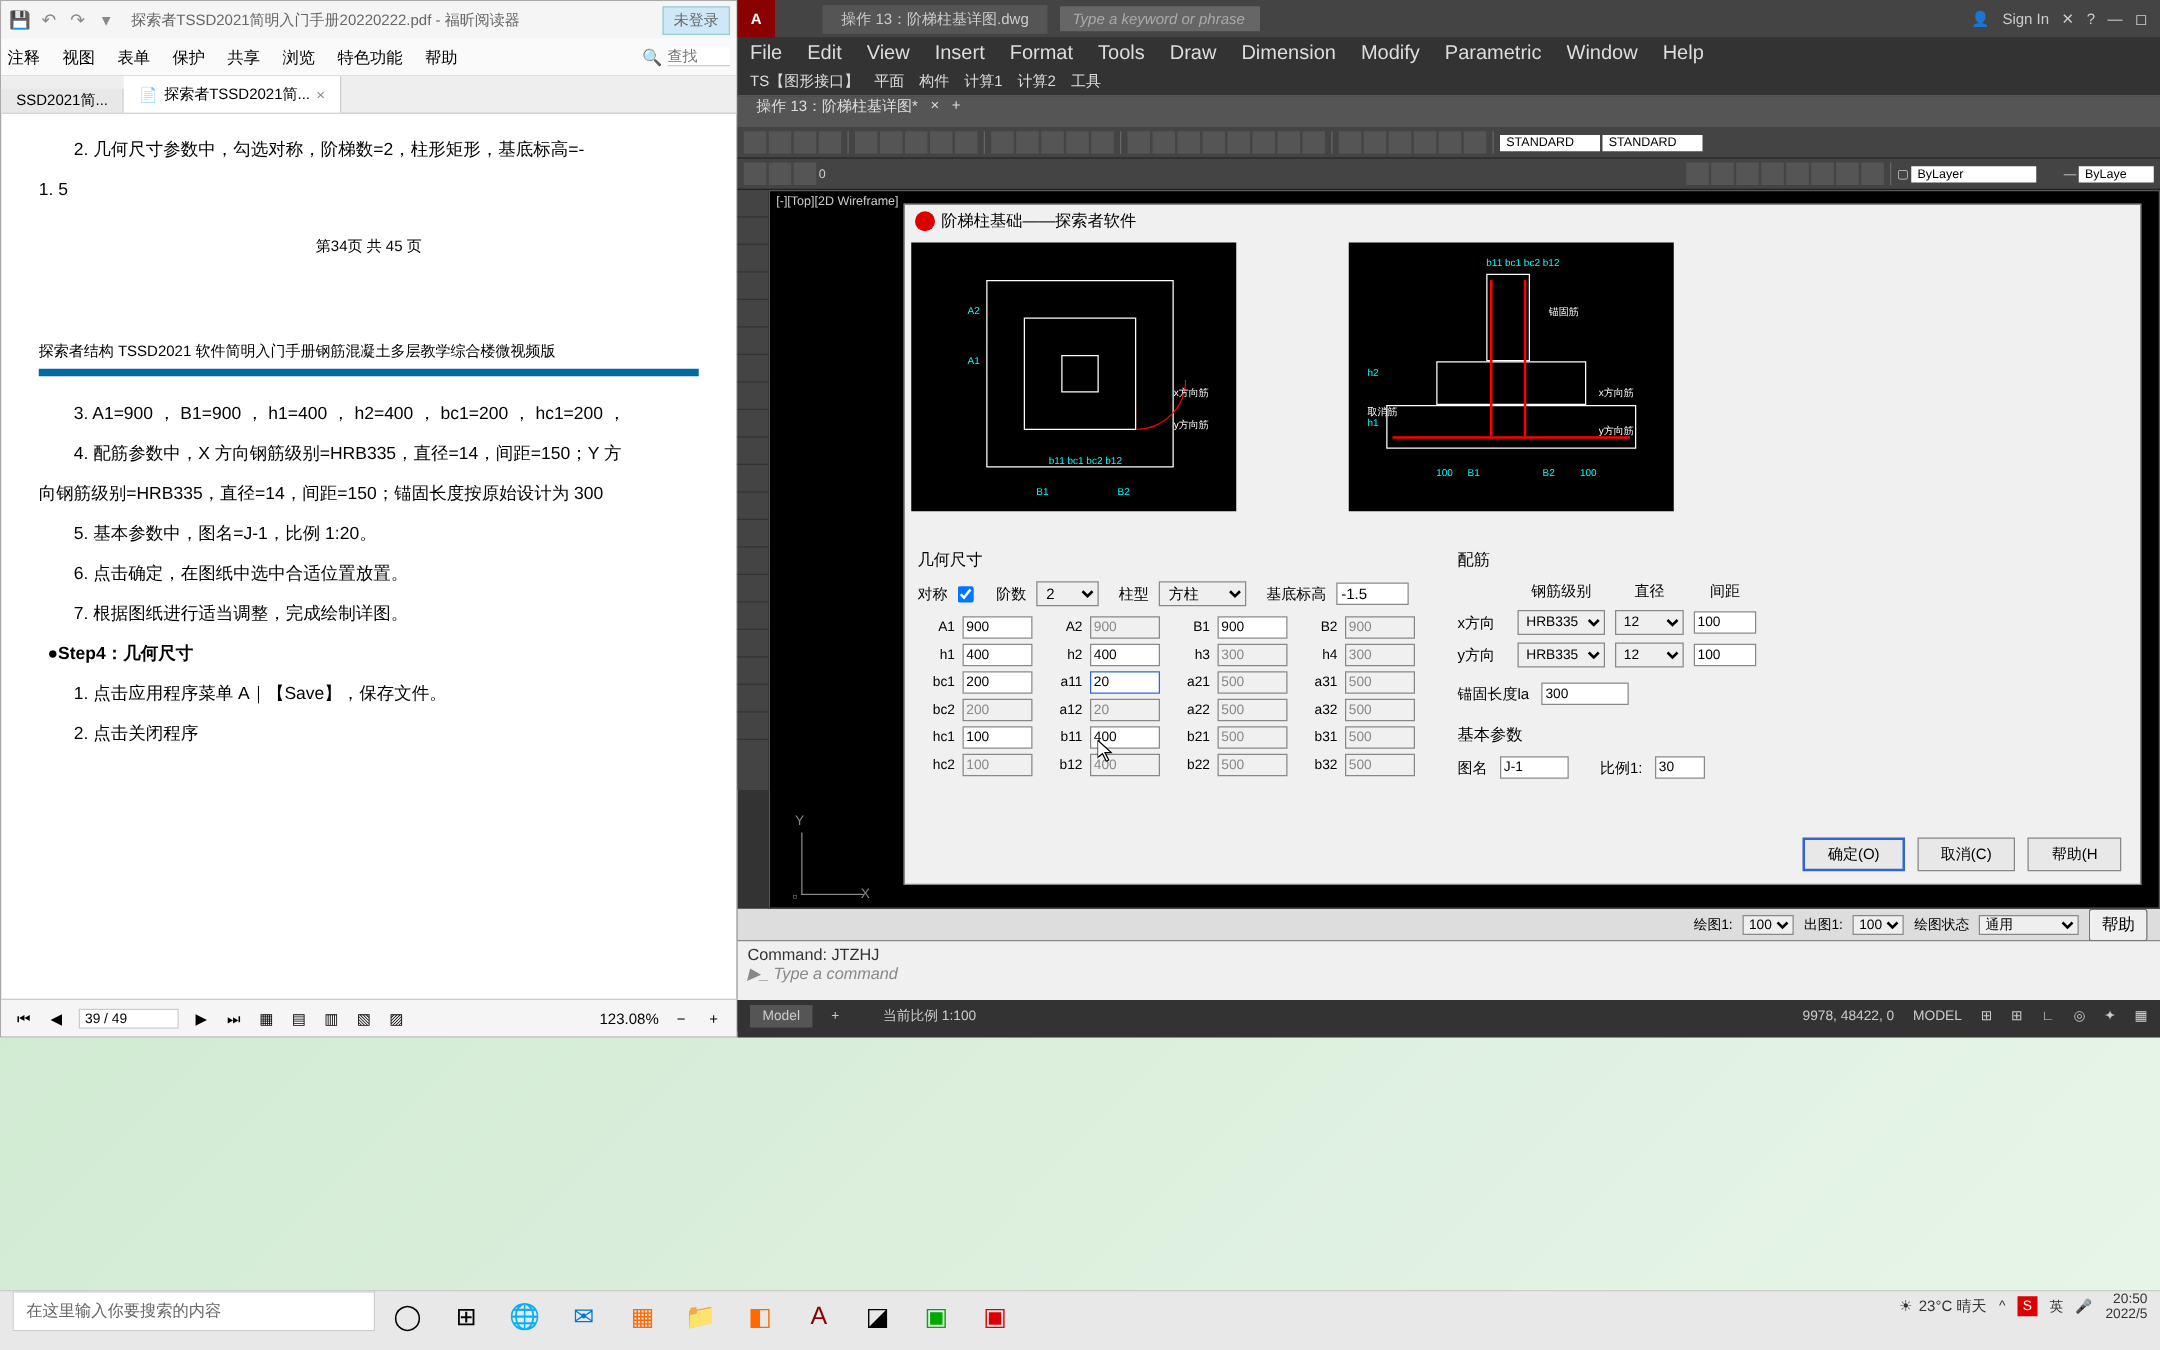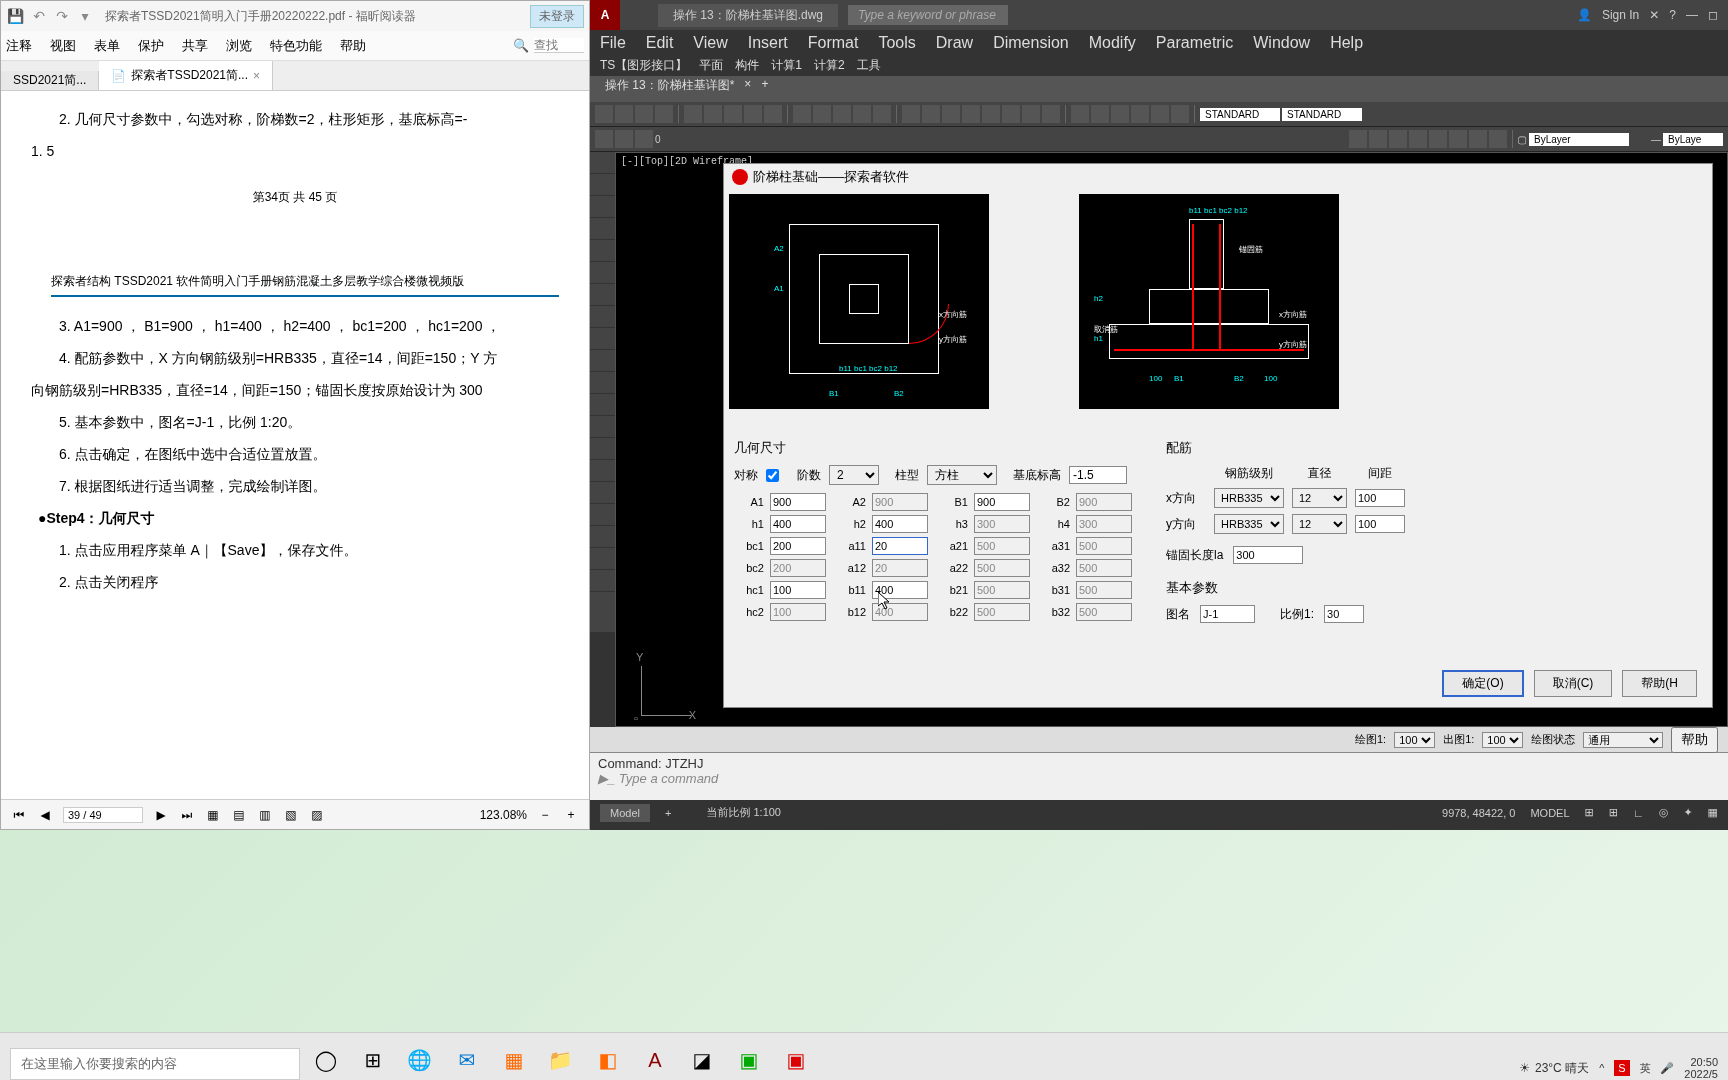--- a/index.html
+++ b/index.html
@@ -15,21 +15,21 @@
 .pdf-menubar { height: 30px; display: flex; align-items: center; padding: 0 5px; gap: 18px; font-size: 13px; background: #fafafa; border-bottom: 1px solid #ddd; }
 .pdf-menubar .search-wrap { margin-left: auto; display: flex; align-items: center; gap: 4px; }
 .pdf-menubar .search-input { width: 50px; border: none; border-bottom: 1px solid #ccc; font-size: 12px; }
 .pdf-tabs { height: 30px; display: flex; background: #eee; border-bottom: 1px solid #ccc; }
 .pdf-tab { padding: 5px 12px; font-size: 12px; background: #fff; border-right: 1px solid #ccc; display: flex; align-items: center; gap: 5px; }
 .pdf-tab.inactive { background: #e8e8e8; margin-top: 10px; }
 .pdf-tab .close { color: #888; }
 .pdf-content { height: 690px; overflow: hidden; padding: 10px 30px; font-size: 14px; line-height: 2; font-family: SimSun, serif; }
 .pdf-content .para { margin: 4px 0; text-indent: 2em; }
 .pdf-content .pg-num { text-align: center; font-size: 12px; margin: 20px 0 60px; }
-.pdf-content .doc-title { font-size: 12px; border-bottom: 2px solid #0369a1; padding-bottom: 2px; margin-bottom: 15px; margin-left: 20px; }
+.pdf-content .doc-title { font-size: 12px; border-bottom: 6px solid #0369a1; padding-bottom: 2px; margin-bottom: 15px; }
 .pdf-content .step-hdr { font-weight: bold; }
 .pdf-statusbar { position: absolute; bottom: 0; left: 0; right: 0; height: 30px; background: #f5f5f5; border-top: 1px solid #ccc; display: flex; align-items: center; padding: 0 10px; gap: 10px; font-size: 12px; }
 .pdf-statusbar .nav-btn { width: 16px; text-align: center; cursor: pointer; }
 .pdf-statusbar .pg-input { width: 80px; border: 1px solid #ccc; padding: 1px 4px; font-size: 11px; }
 
 
 .cad-app { position: absolute; left: 590px; top: 0; width: 1138px; height: 830px; background: #333; }
 .cad-titlebar { height: 30px; background: #444; display: flex; align-items: center; font-size: 12px; color: #ccc; }
 .cad-titlebar .logo { width: 30px; height: 30px; background: #8b0000; display: flex; align-items: center; justify-content: center; color: #fff; font-weight: bold; }
 .cad-titlebar .qat { display: flex; gap: 3px; padding: 0 5px; }
@@ -38,21 +38,21 @@
 .cad-titlebar .search-box { background: #666; padding: 3px 10px; font-style: italic; color: #aaa; margin-left: 10px; width: 160px; }
 .cad-titlebar .right-grp { margin-left: auto; display: flex; align-items: center; gap: 10px; padding-right: 10px; }
 .cad-menubar { height: 25px; background: #333; display: flex; align-items: center; padding: 0 10px; gap: 20px; font-size: 16px; color: #ddd; }
 .cad-menubar2 { height: 22px; background: #333; display: flex; align-items: center; padding: 0 10px; gap: 12px; font-size: 12px; color: #ddd; border-bottom: 1px solid #555; }
 .cad-doctab { height: 25px; background: #555; display: flex; padding: 0 15px; font-size: 12px; color: #ddd; gap: 10px; }
 .cad-toolbar { height: 25px; background: #444; border-bottom: 1px solid #222; display: flex; align-items: center; padding: 0 5px; gap: 2px; }
 .cad-toolbar .tbtn { width: 18px; height: 18px; background: #555; }
 .cad-toolbar .sep { width: 1px; height: 18px; background: #666; margin: 0 3px; }
 .cad-toolbar .combo { background: #fff; font-size: 10px; padding: 1px 5px; }
 .cad-workspace { position: relative; height: 575px; background: #000; border: 1px solid #555; }
-.cad-workspace .vplabel { position: absolute; top: 3px; left: 5px; font-size: 10px; color: #ccc; font-family: Liberation Mono, monospace; }
+.cad-workspace .vplabel { position: absolute; top: 3px; left: 5px; font-size: 10px; color: #ccc; }
 .cad-ucs { position: absolute; bottom: 10px; left: 15px; color: #888; font-size: 11px; }
 .cad-cmdarea { height: 48px; background: #f0f0f0; border-top: 1px solid #888; font-family: Consolas, monospace; font-size: 13px; padding: 3px 8px; }
 .cad-cmdarea .cmd-line { color: #333; }
 .cad-cmdarea .cmd-input { color: #888; font-style: italic; }
 .cad-footer1 { height: 25px; background: #ddd; display: flex; align-items: center; padding: 0 10px; gap: 8px; font-size: 11px; justify-content: flex-end; }
 .cad-footer1 select, .cad-footer1 input { font-size: 11px; border: 1px solid #888; }
 .cad-footer2 { height: 25px; background: #333; display: flex; align-items: center; padding: 0 10px; gap: 15px; font-size: 11px; color: #ccc; }
 .cad-footer2 .model-tab { background: #555; padding: 3px 10px; }
 
 
@@ -85,21 +85,21 @@
 .basic-row { display: flex; align-items: center; gap: 10px; font-size: 12px; margin-top: 8px; }
 .basic-row input { width: 55px; border: 1px solid #888; padding: 2px; font-size: 11px; }
 
 .dialog-btns { position: absolute; bottom: 10px; right: 15px; display: flex; gap: 10px; }
 .dialog-btns button { padding: 3px 18px; font-size: 12px; border: 1px solid #888; background: #e8e8e8; }
 .dialog-btns button.primary { border: 2px solid #36c; }
 
 .cursor { position: absolute; left: 878px; top: 592px; width: 12px; height: 18px; z-index: 100; pointer-events: none; }
 
 
-.taskbar { position: absolute; bottom: 0; left: 0; width: 1728px; height: 48px; background: #e8e8e8; display: flex; align-items: flex-end; padding: 0 10px; gap: 5px; border-top: 1px solid #ccc; }
+.taskbar { position: absolute; bottom: 0; left: 0; width: 1728px; height: 48px; background: #e8e8e8; display: flex; align-items: flex-start; padding: 0 10px; gap: 5px; border-top: 1px solid #ccc; }
 .taskbar .search { width: 290px; height: 32px; background: #fff; border: 1px solid #ccc; padding: 0 10px; font-size: 13px; color: #666; display: flex; align-items: center; }
 .taskbar .tb-icon { width: 42px; height: 40px; display: flex; align-items: center; justify-content: center; font-size: 20px; }
 .taskbar .tray { margin-left: auto; display: flex; align-items: center; gap: 10px; font-size: 11px; color: #333; }
 .taskbar .weather { display: flex; align-items: center; gap: 5px; font-size: 12px; }
 .left-cad-tools { position: absolute; left: 590px; top: 155px; width: 25px; height: 480px; background: #444; }
 .left-cad-tools .t { height: 22px; border-bottom: 1px solid #333; }
 </style>
 </head>
 <body>
 

